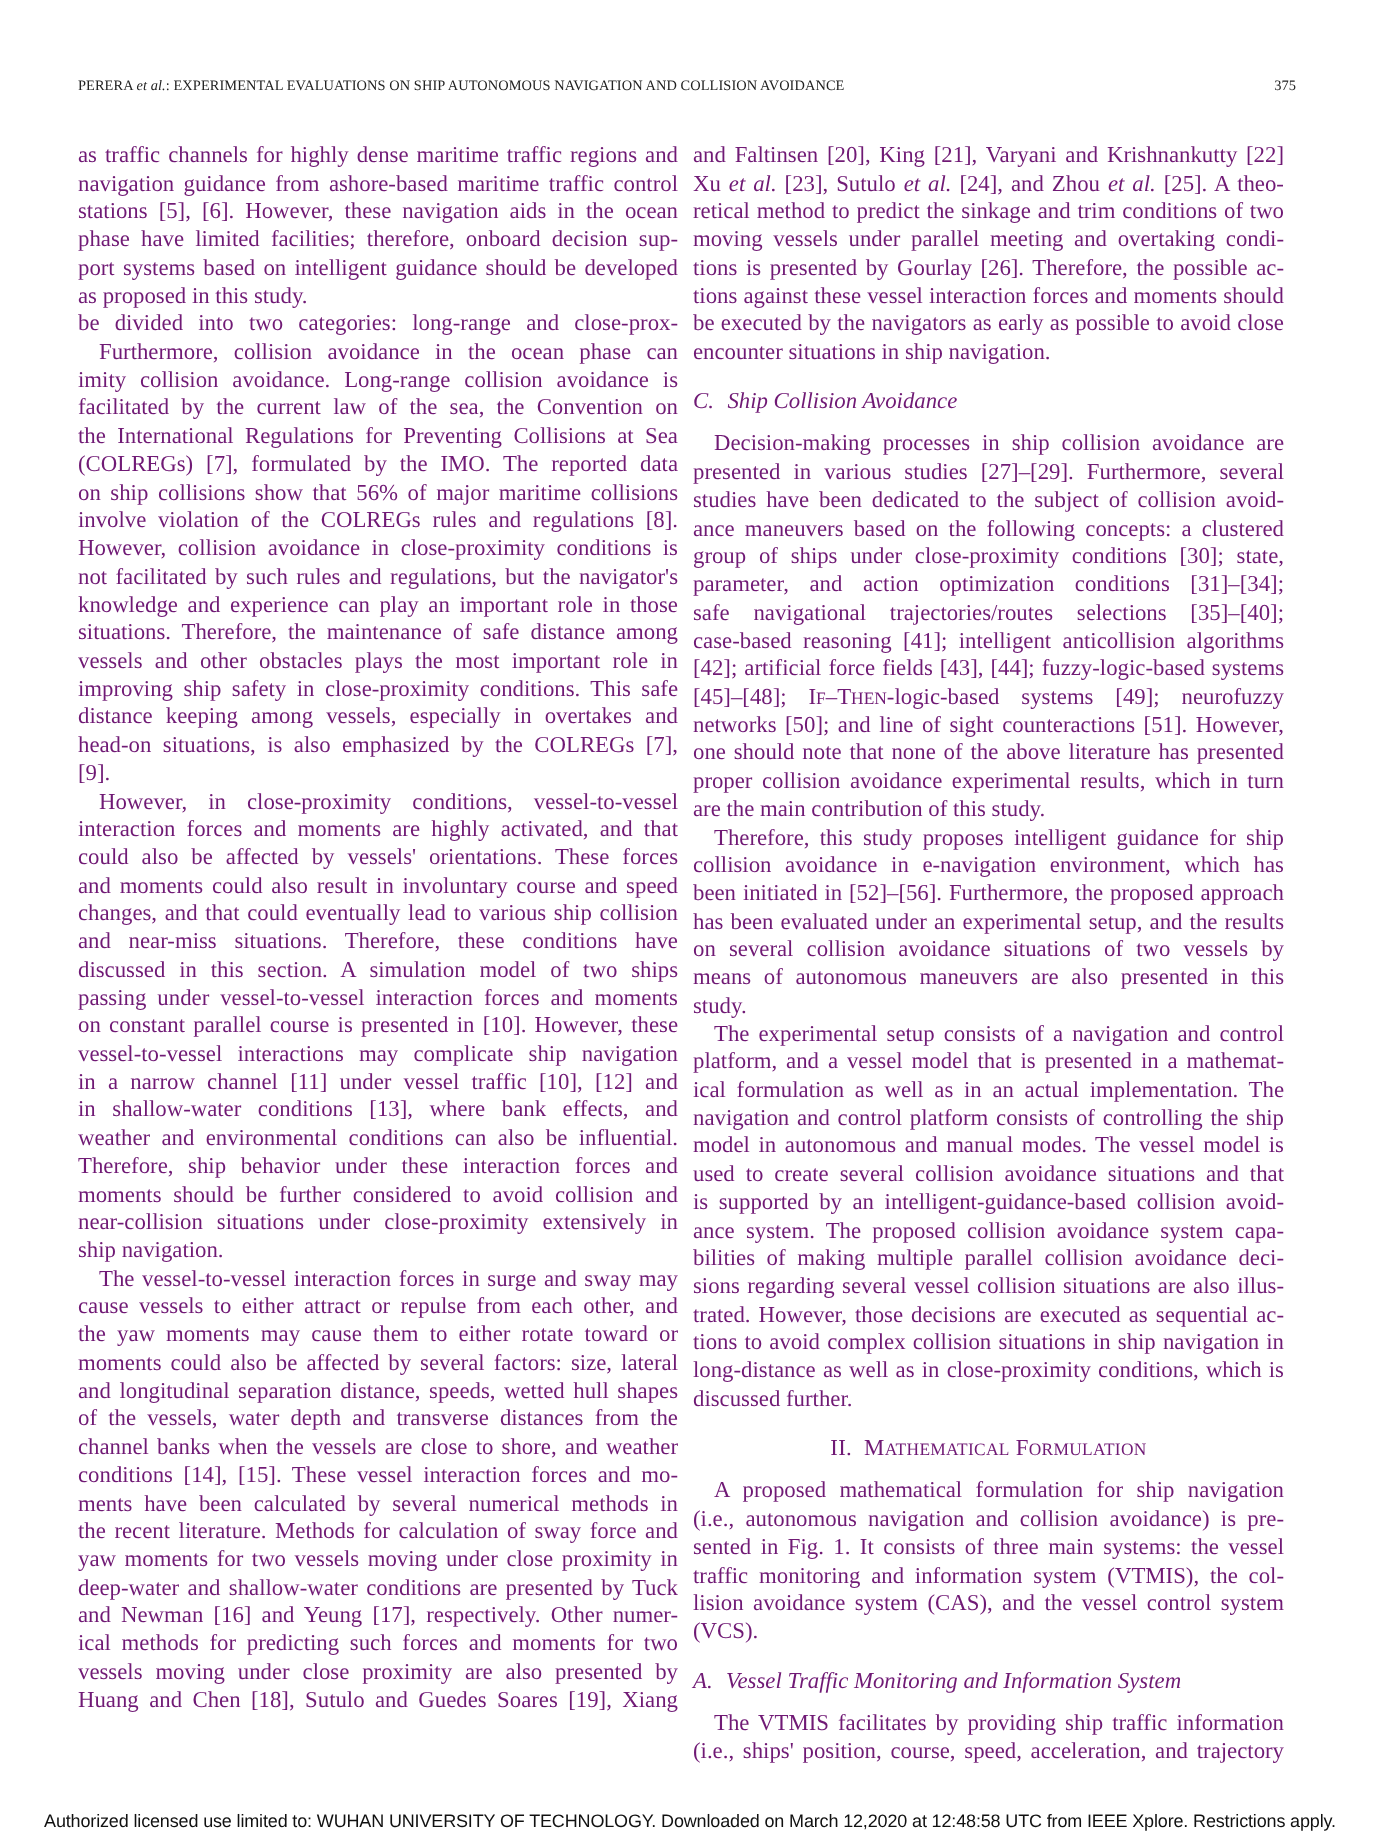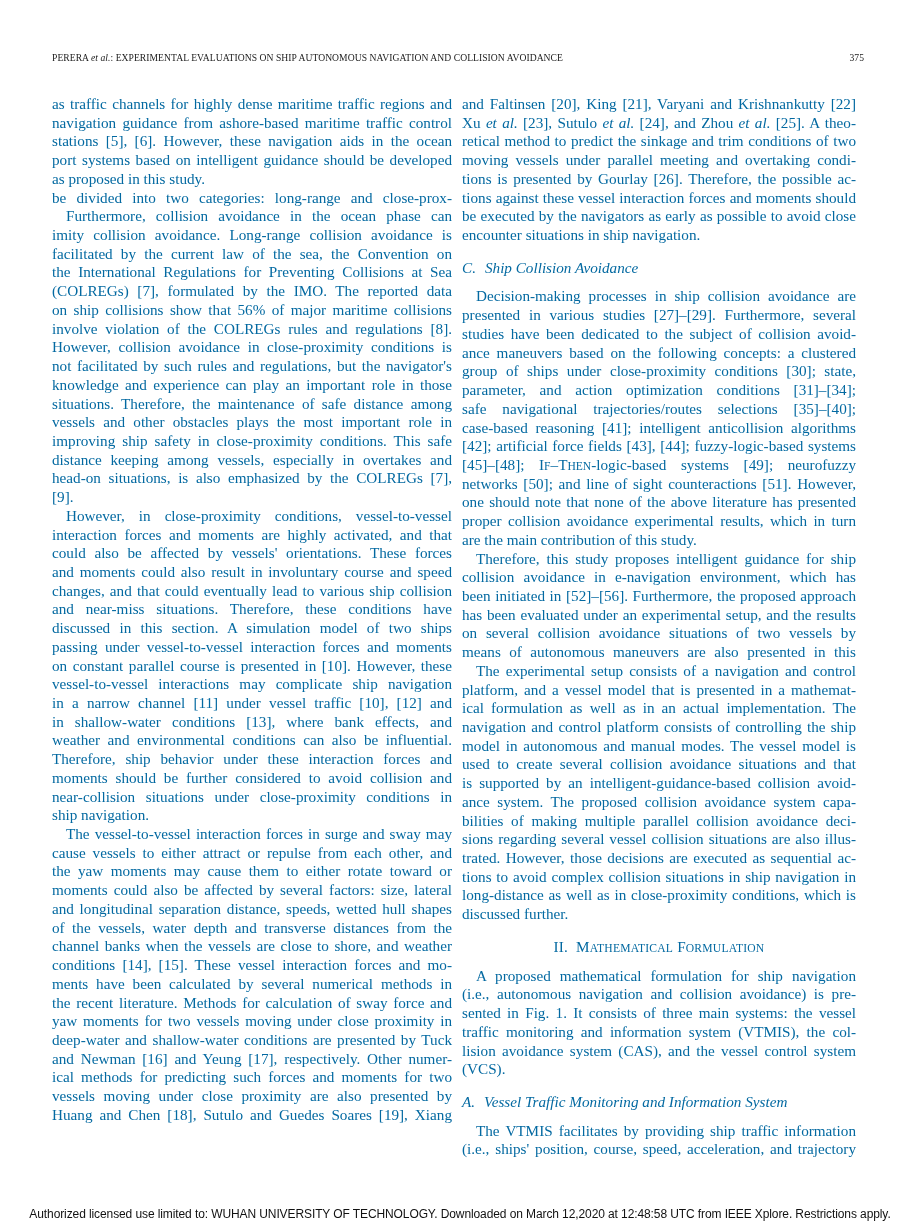--- a/index.html
+++ b/index.html
@@ -6,21 +6,21 @@
   body { width: 920px; height: 1227px; position: relative; overflow: hidden; color: #111; }
   .running-head {
     position: absolute; top: 52px; left: 52px; width: 812px; height: 14px;
     font-family: "Liberation Serif", serif; font-size: 9.6px; letter-spacing: 0.05px; color: #222;
   }
   .running-head .title { position: absolute; left: 0; top: 0; white-space: nowrap; }
   .running-head .title i { font-style: italic; }
   .running-head .page-num { position: absolute; right: 0; top: 0; }
   .col {
     position: absolute; top: 95px;
-    font-family: "Liberation Serif", serif; font-size: 15.2px; line-height: 18.72px; color: #0369a1;
+    font-family: "Liberation Serif", serif; font-size: 15.2px; line-height: 18.72px; color: #701a75;
   }
   .col-left { left: 52px; width: 400px; }
   .col-right { left: 462px; width: 394px; }
   .line { display: block; height: 18.72px; white-space: nowrap; text-align: justify; text-align-last: justify; }
   .line.last { text-align-last: left; }
   .line.indent { padding-left: 14px; }
   .gap { display: block; height: 14px; }
   .gap-sm { display: block; height: 10px; }
   .subsec { font-style: italic; text-align-last: left; }
   .subsec .lbl { margin-right: 9px; }
@@ -37,20 +37,21 @@
 
 <div class="running-head">
   <span class="title"><span>PERERA</span> <i>et al.</i><span>: EXPERIMENTAL EVALUATIONS ON SHIP AUTONOMOUS NAVIGATION AND COLLISION AVOIDANCE</span></span>
   <span class="page-num">375</span>
 </div>
 
 <div class="col col-left" id="leftcol">
     <span class="line">as traffic channels for highly dense maritime traffic regions and</span>
     <span class="line">navigation guidance from ashore-based maritime traffic control</span>
     <span class="line">stations [5], [6]. However, these navigation aids in the ocean</span>
+    <span class="line">phase have limited facilities; therefore, onboard decision sup-</span>
     <span class="line">port systems based on intelligent guidance should be developed</span>
     <span class="line last">as proposed in this study.</span>
     <span class="line">be divided into two categories: long-range and close-prox-</span>
     <span class="line indent">Furthermore, collision avoidance in the ocean phase can</span>
     <span class="line">imity collision avoidance. Long-range collision avoidance is</span>
     <span class="line">facilitated by the current law of the sea, the Convention on</span>
     <span class="line">the International Regulations for Preventing Collisions at Sea</span>
     <span class="line">(COLREGs) [7], formulated by the IMO. The reported data</span>
     <span class="line">on ship collisions show that 56% of major maritime collisions</span>
     <span class="line">involve violation of the COLREGs rules and regulations [8].</span>
@@ -71,21 +72,21 @@
     <span class="line">and near-miss situations. Therefore, these conditions have</span>
     <span class="line">discussed in this section. A simulation model of two ships</span>
     <span class="line">passing under vessel-to-vessel interaction forces and moments</span>
     <span class="line">on constant parallel course is presented in [10]. However, these</span>
     <span class="line">vessel-to-vessel interactions may complicate ship navigation</span>
     <span class="line">in a narrow channel [11] under vessel traffic [10], [12] and</span>
     <span class="line">in shallow-water conditions [13], where bank effects, and</span>
     <span class="line">weather and environmental conditions can also be influential.</span>
     <span class="line">Therefore, ship behavior under these interaction forces and</span>
     <span class="line">moments should be further considered to avoid collision and</span>
-    <span class="line">near-collision situations under close-proximity conditions in</span>
+    <span class="line">near-collision situations under close-proximity extensively in</span>
     <span class="line last">ship navigation.</span>
     <span class="line indent">The vessel-to-vessel interaction forces in surge and sway may</span>
     <span class="line">cause vessels to either attract or repulse from each other, and</span>
     <span class="line">the yaw moments may cause them to either rotate toward or</span>
     <span class="line">moments could also be affected by several factors: size, lateral</span>
     <span class="line">and longitudinal separation distance, speeds, wetted hull shapes</span>
     <span class="line">of the vessels, water depth and transverse distances from the</span>
     <span class="line">channel banks when the vessels are close to shore, and weather</span>
     <span class="line">conditions [14], [15]. These vessel interaction forces and mo-</span>
     <span class="line">ments have been calculated by several numerical methods in</span>
@@ -128,20 +129,21 @@
       <span class="line">proper collision avoidance experimental results, which in turn</span>
       <span class="line last">are the main contribution of this study.</span>
     </div>
   <div id="para3">
       <span class="line indent">Therefore, this study proposes intelligent guidance for ship</span>
       <span class="line">collision avoidance in e-navigation environment, which has</span>
       <span class="line">been initiated in [52]–[56]. Furthermore, the proposed approach</span>
       <span class="line">has been evaluated under an experimental setup, and the results</span>
       <span class="line">on several collision avoidance situations of two vessels by</span>
       <span class="line">means of autonomous maneuvers are also presented in this</span>
+      <span class="line last">study.</span>
     </div>
   <div id="para4">
       <span class="line indent">The experimental setup consists of a navigation and control</span>
       <span class="line">platform, and a vessel model that is presented in a mathemat-</span>
       <span class="line">ical formulation as well as in an actual implementation. The</span>
       <span class="line">navigation and control platform consists of controlling the ship</span>
       <span class="line">model in autonomous and manual modes. The vessel model is</span>
       <span class="line">used to create several collision avoidance situations and that</span>
       <span class="line">is supported by an intelligent-guidance-based collision avoid-</span>
       <span class="line">ance system. The proposed collision avoidance system capa-</span>

